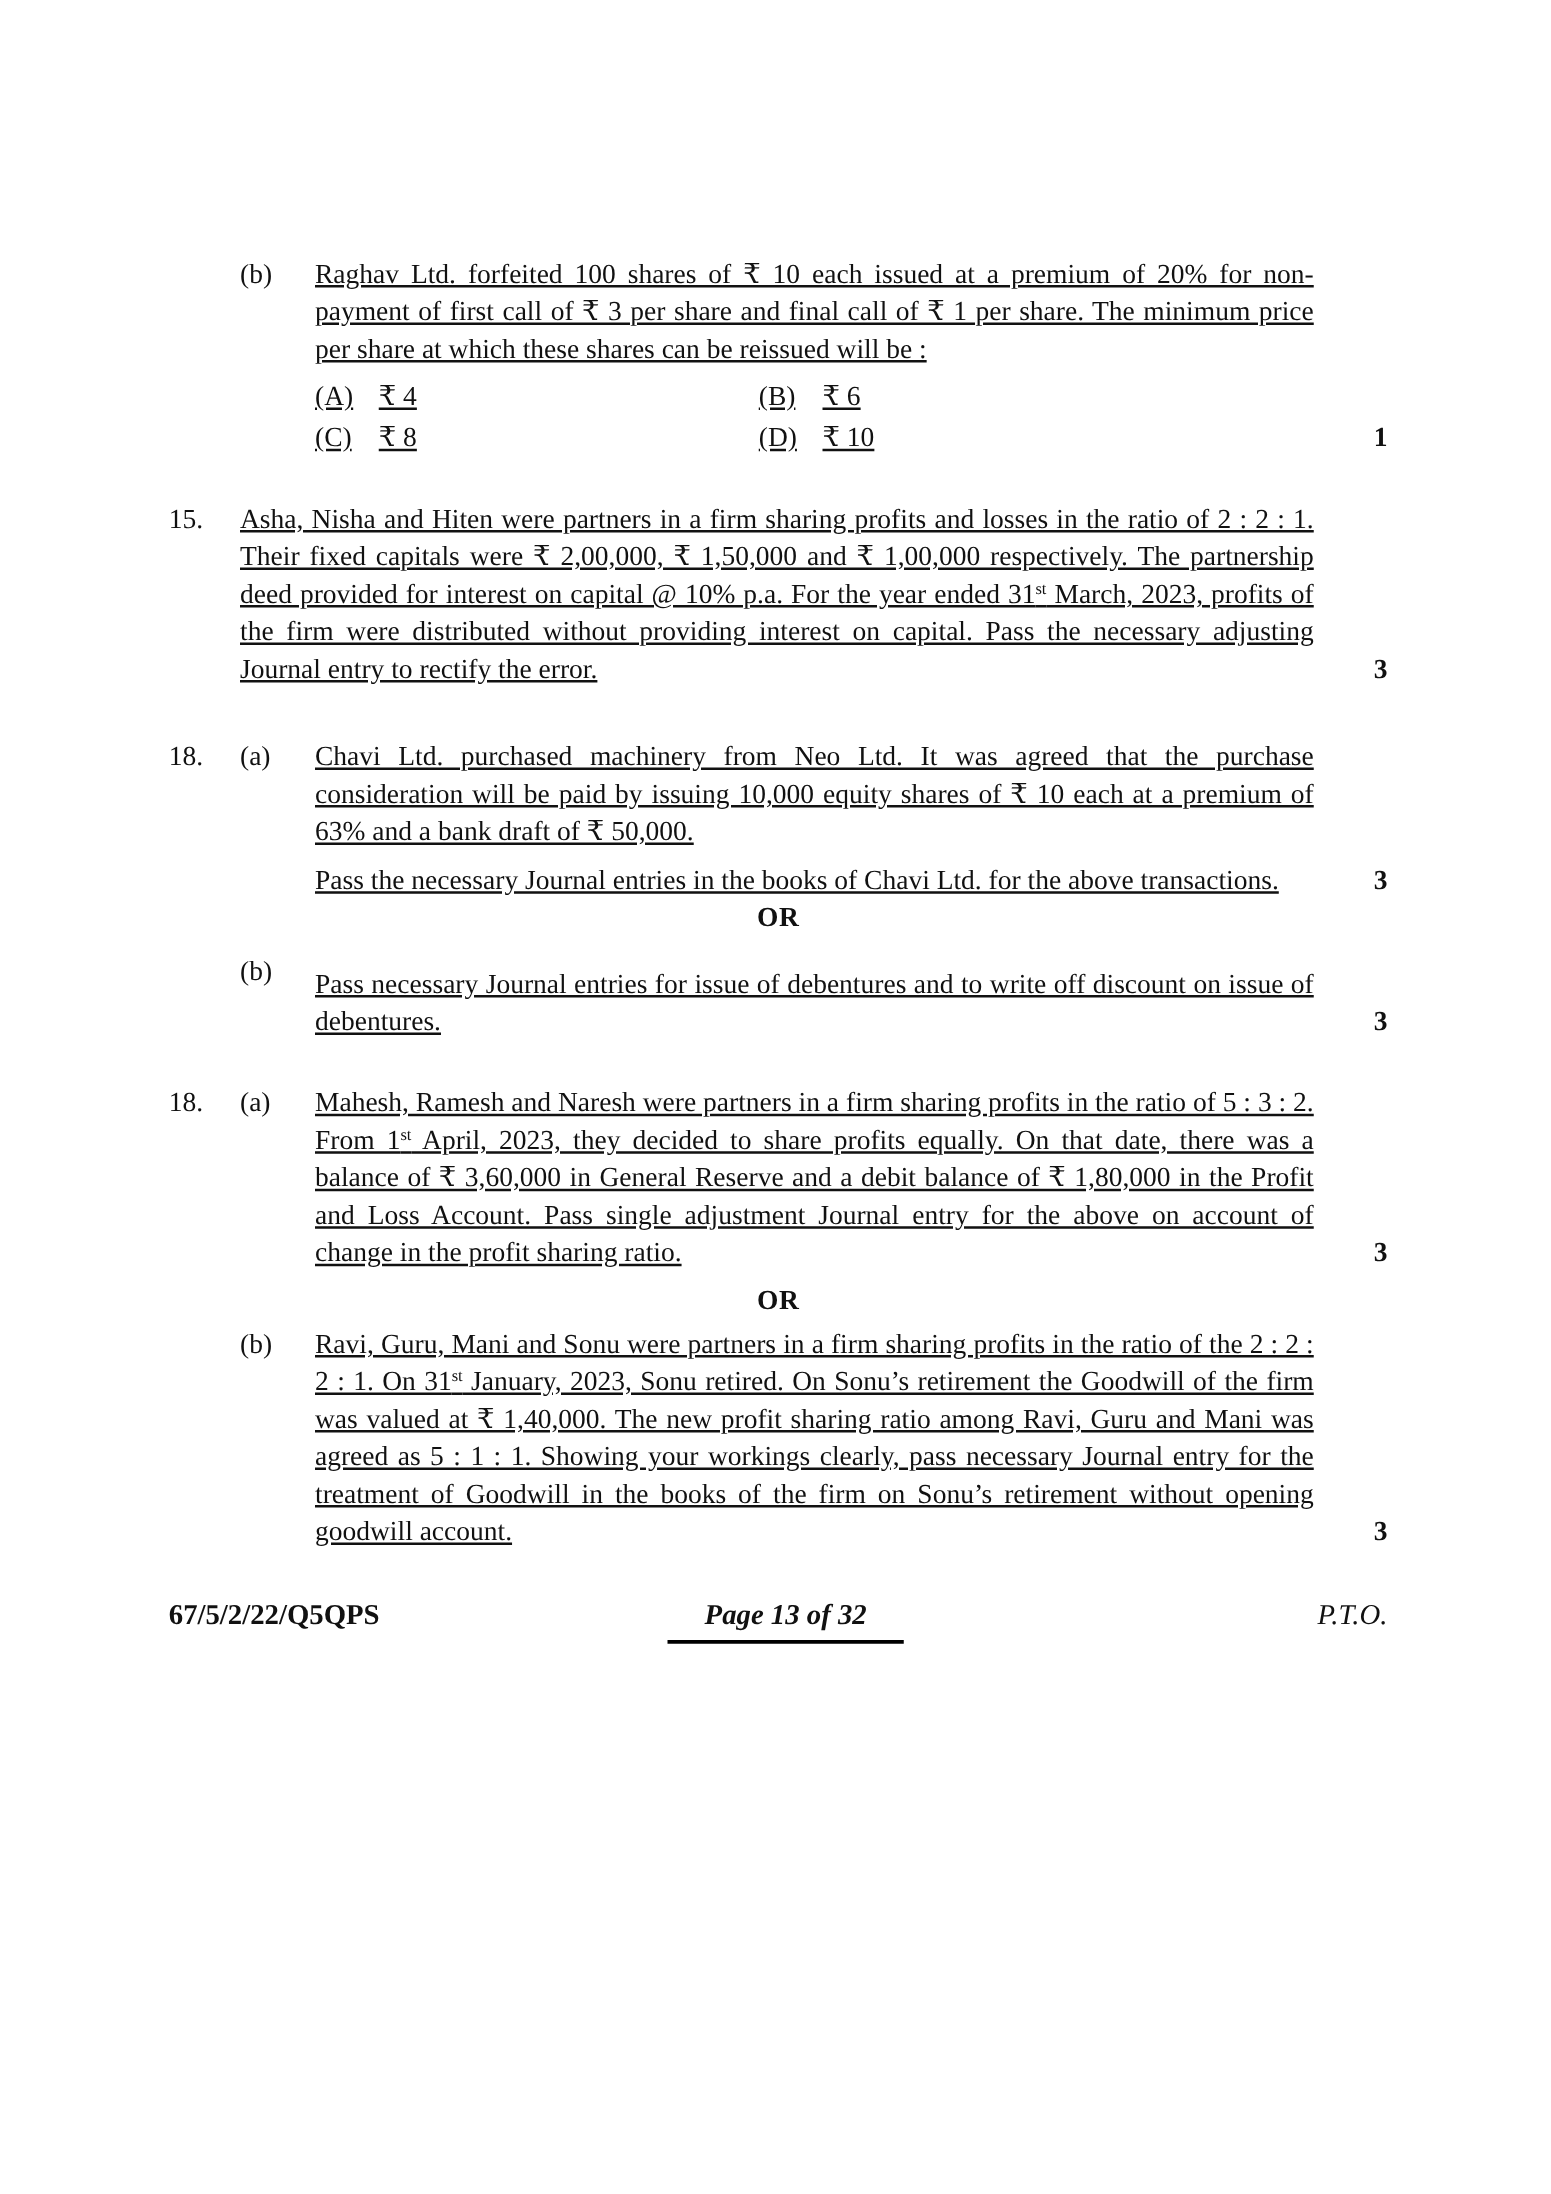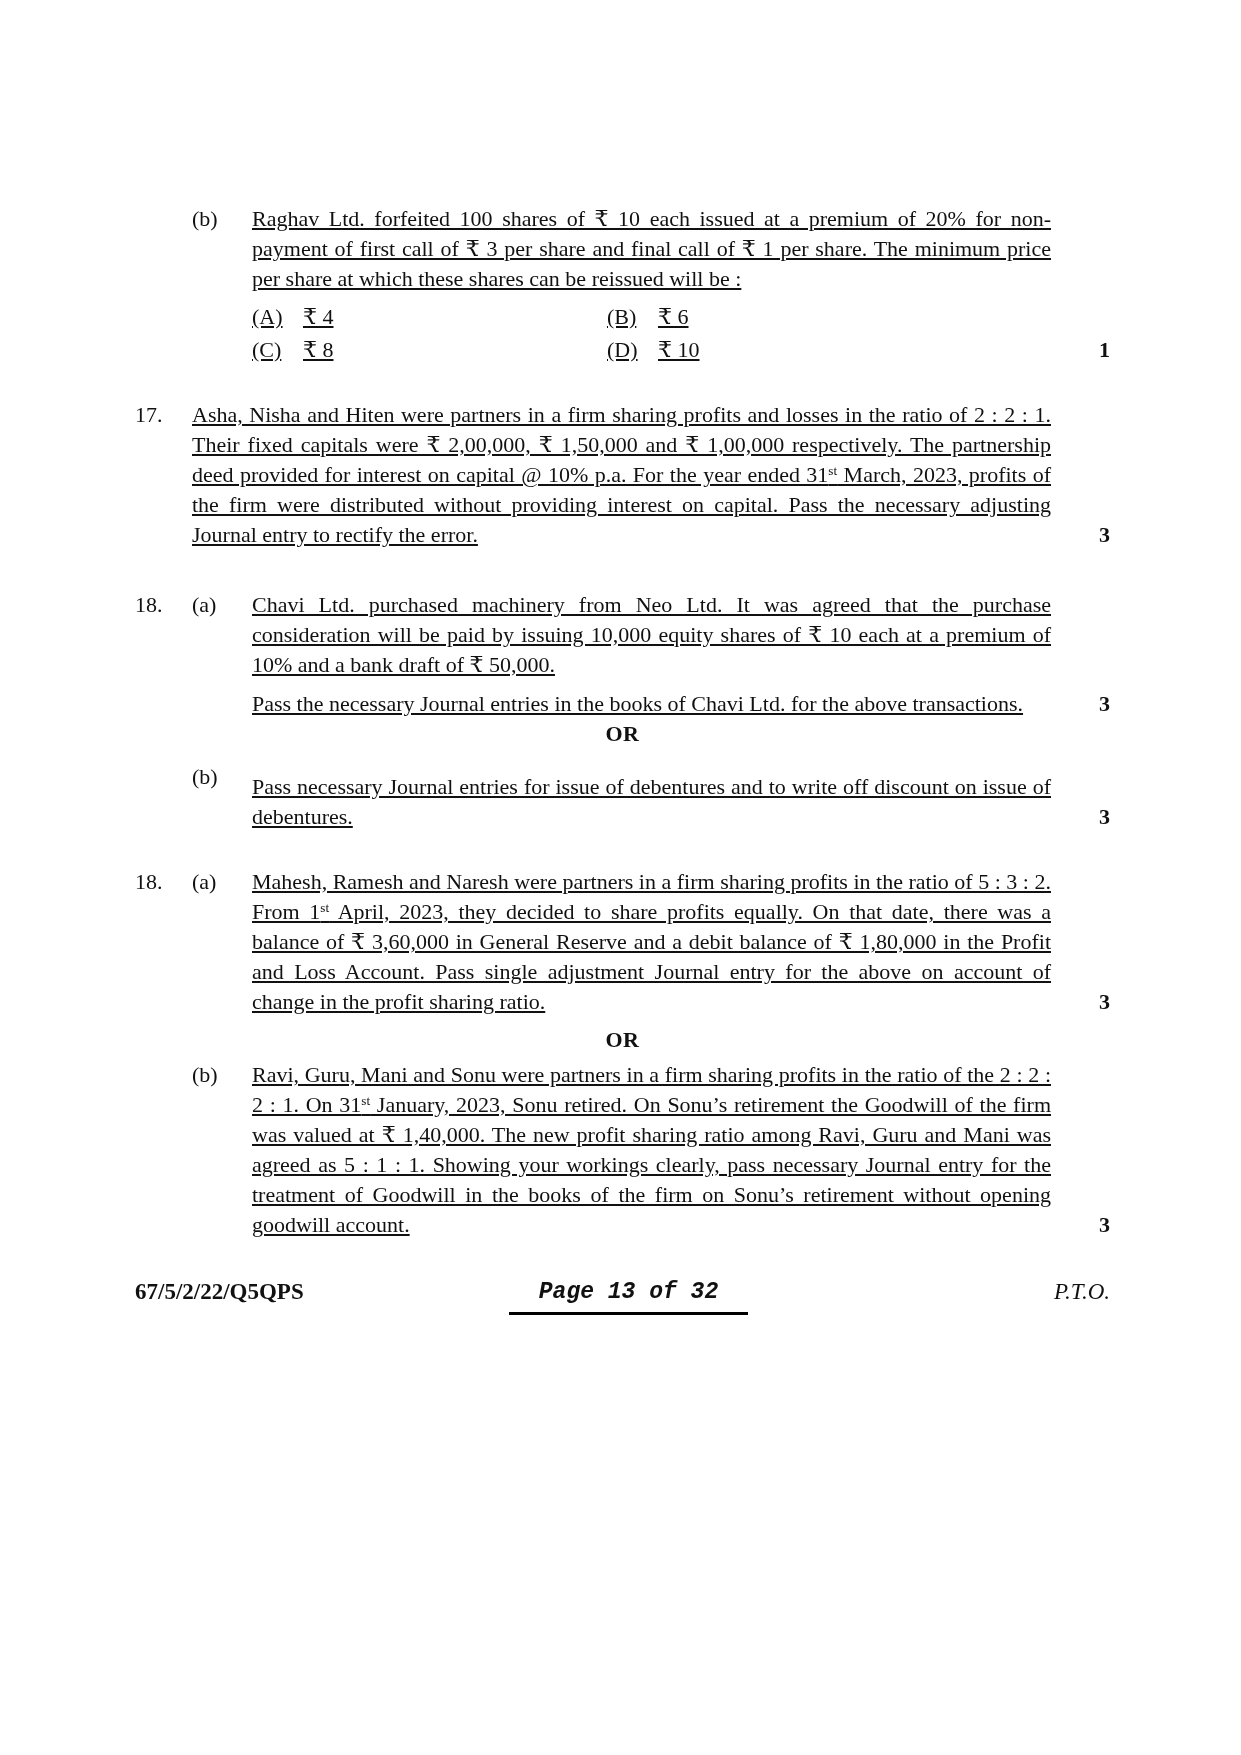--- a/index.html
+++ b/index.html
@@ -40,21 +40,21 @@
   .or-sep{
     text-align:center;font-weight:700;letter-spacing:0.5px;
   }
   .footer{
     margin-top:37px;position:relative;
     display:flex;justify-content:space-between;align-items:flex-start;
     font-size:23px;line-height:30px;gap:16px;
   }
   .footer-code{font-weight:700;}
   .footer-center{
-    position:absolute;left:12px;right:0;top:0;text-align:center;font-family:Liberation Mono, monospace;
+    position:absolute;left:12px;right:0;top:0;text-align:center;
   }
   .footer-page{
     display:inline-block;font-weight:700;font-style:italic;
     border-bottom:3px solid #000;padding:0 30px 5px 30px;
   }
   .footer-pto{font-weight:400;font-style:italic;}
 </style>
 </head>
 <body>
 
@@ -85,32 +85,32 @@
             <span class="opt-label">(D)</span>
             <span>₹ 10</span>
           </div>
         </div>
       </div>
     </div>
     <div class="col-mark">1</div>
   </section>
 
   <section class="q-row mt-q17">
-    <div class="col-num">17.</div>
+    <div class="col-num">15.</div>
     <div class="col-body">
       <p class="just">Asha, Nisha and Hiten were partners in a firm sharing profits and losses in the ratio of 2 : 2 : 1. Their fixed capitals were ₹ 2,00,000, ₹ 1,50,000 and ₹ 1,00,000 respectively. The partnership deed provided for interest on capital @ 10% p.a. For the year ended 31<sup>st</sup> March, 2023, profits of the firm were distributed without providing interest on capital. Pass the necessary adjusting Journal entry to rectify the error.</p>
     </div>
     <div class="col-mark">3</div>
   </section>
 
   <section class="q-row mt-q18">
     <div class="col-num">18.</div>
     <div class="col-letter">(a)</div>
     <div class="col-body">
-      <p class="just">Chavi Ltd. purchased machinery from Neo Ltd. It was agreed that the purchase consideration will be paid by issuing 10,000 equity shares of ₹ 10 each at a premium of 10% and a bank draft of ₹ 50,000.</p>
+      <p class="just">Chavi Ltd. purchased machinery from Neo Ltd. It was agreed that the purchase consideration will be paid by issuing 10,000 equity shares of ₹ 10 each at a premium of 63% and a bank draft of ₹ 50,000.</p>
       <p class="just para2">Pass the necessary Journal entries in the books of Chavi Ltd. for the above transactions.</p>
     </div>
     <div class="col-mark">3</div>
   </section>
 
   <div class="or-sep mt-or1">OR</div>
 
   <section class="q-row mt-q18b">
     <div class="col-num"></div>
     <div class="col-letter">(b)</div>

